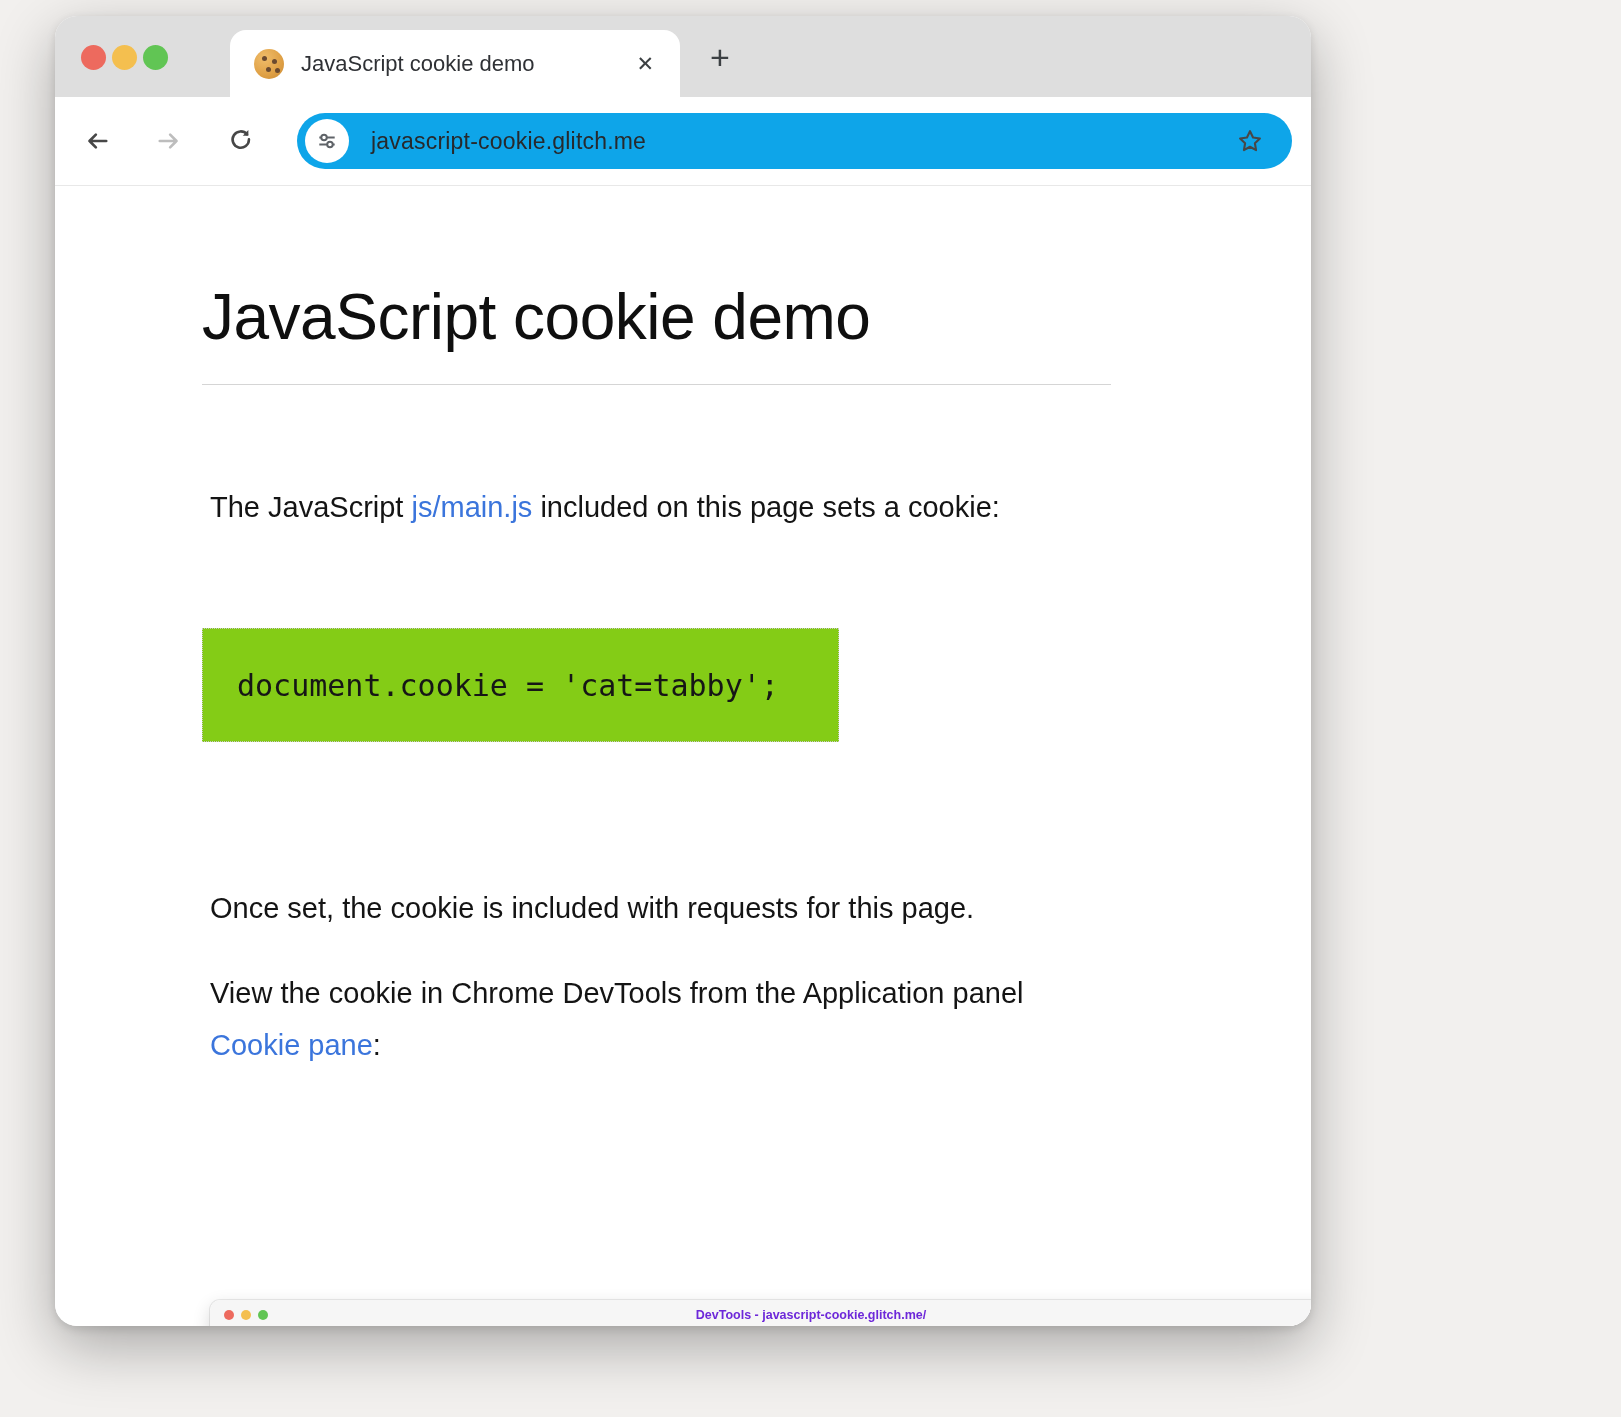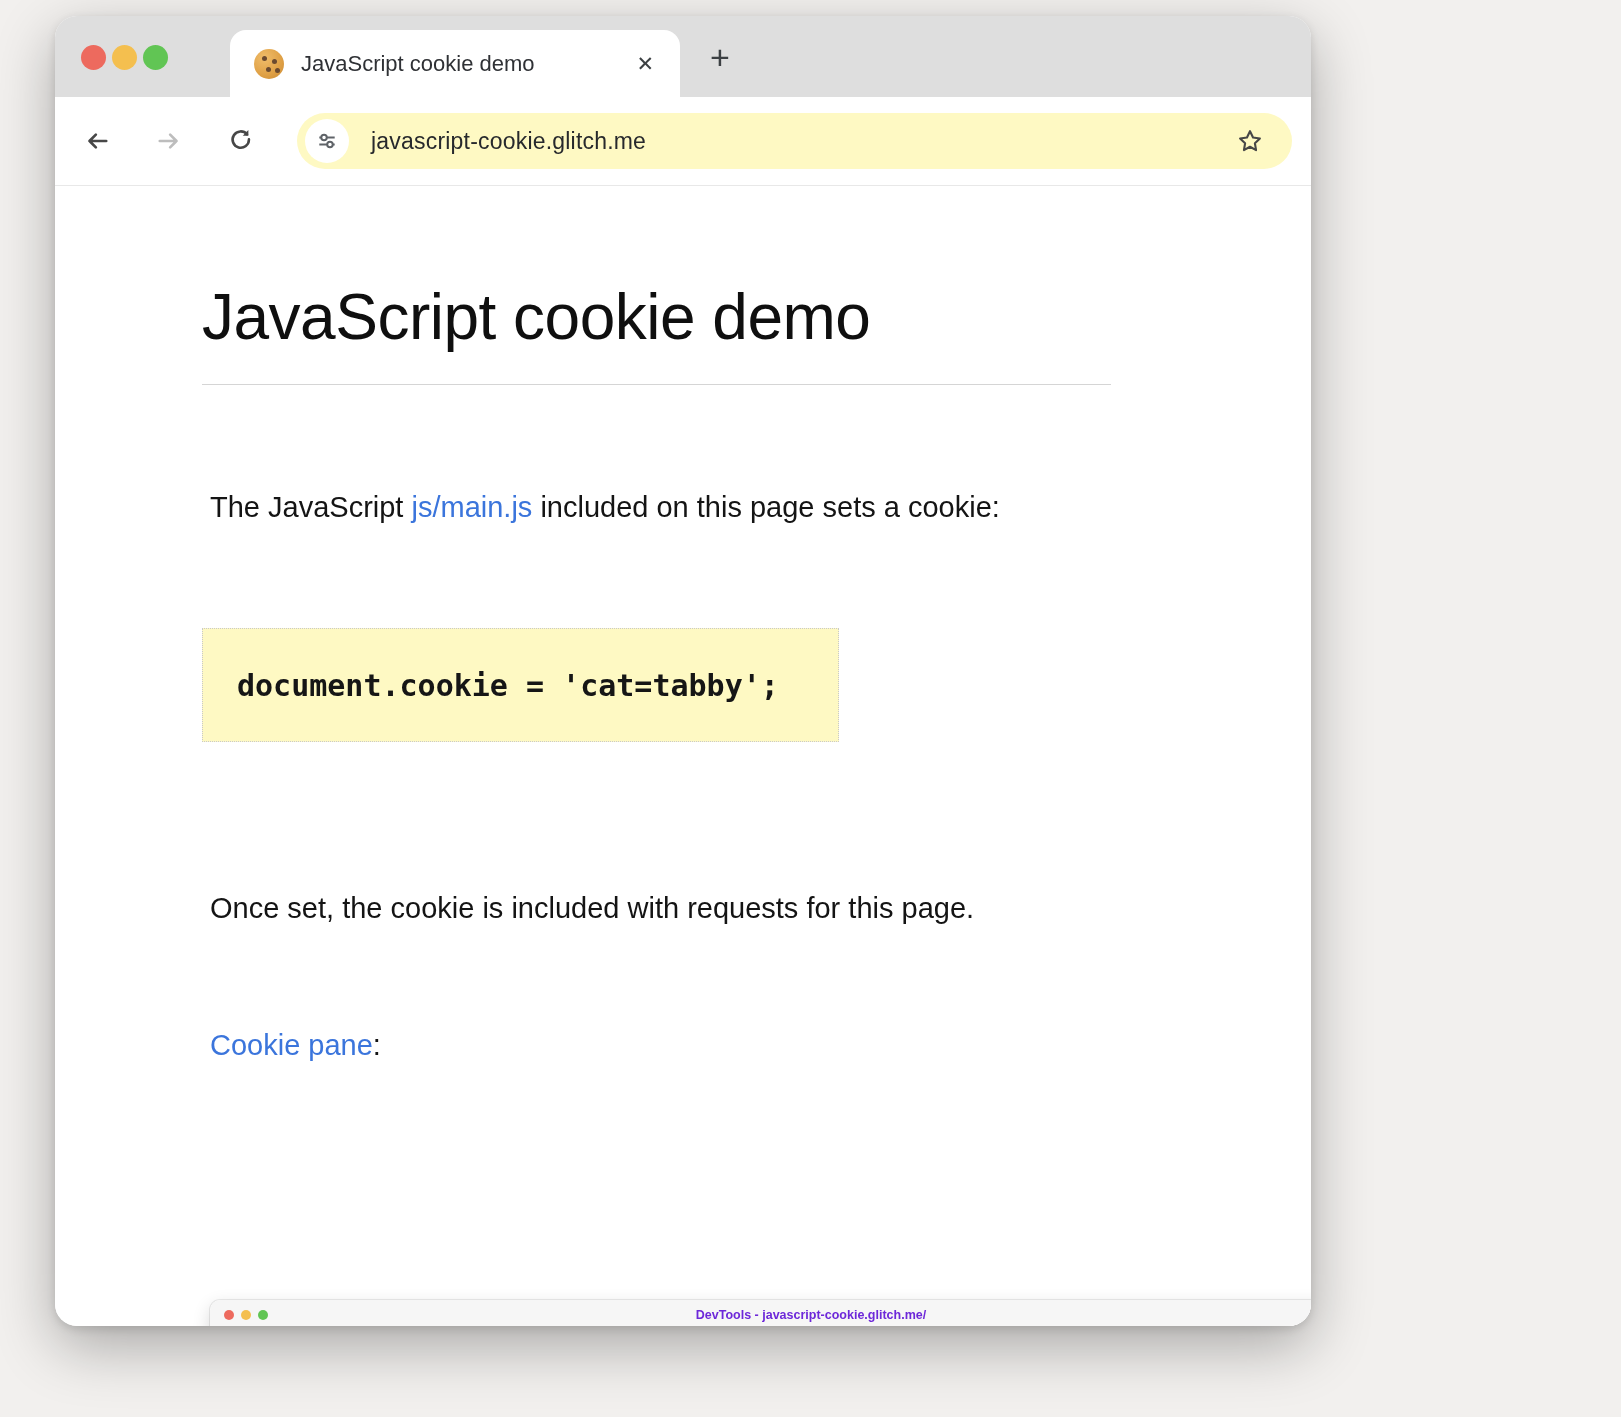--- a/index.html
+++ b/index.html
@@ -32,43 +32,43 @@
     box-shadow:10px 3px 0 0 #6b4a2f,4px 11px 0 0 #6b4a2f,13px 12px 0 0 #6b4a2f;}
   .tab-title{margin-left:17px;font-size:22px;color:#2f3135;white-space:nowrap;overflow:hidden;}
   .tab-close{margin-left:auto;font-size:21px;color:#3c4043;line-height:1;padding:4px;}
   .new-tab-btn{position:absolute;left:645px;top:22px;width:40px;height:40px;
     font-size:34px;font-weight:300;color:#3c4043;text-align:center;line-height:38px;}
   .tab-search-btn{position:absolute;left:1443px;top:14px;width:54px;height:54px;border-radius:16px;
     background:#f6f6f6;display:flex;align-items:center;justify-content:center;}
   
   .toolbar{position:relative;height:88px;background:#fff;border-bottom:1px solid #e8e8e8;}
   .tb-btn{position:absolute;top:22px;width:44px;height:44px;display:flex;align-items:center;justify-content:center;}
-  .url-pill{position:absolute;left:242px;top:16px;width:995px;height:56px;border-radius:28px;background:#fef9c3;
+  .url-pill{position:absolute;left:242px;top:16px;width:995px;height:56px;border-radius:28px;background:#0ea5e9;
     display:flex;align-items:center;}
   .site-info{position:absolute;left:8px;top:6px;width:44px;height:44px;border-radius:50%;background:#fff;
     display:flex;align-items:center;justify-content:center;}
   .url-text{margin-left:74px;font-size:23px;color:#27292c;letter-spacing:.2px;}
   .star-btn{position:absolute;right:26px;top:12px;width:32px;height:32px;display:flex;align-items:center;justify-content:center;}
   .tb-divider{position:absolute;left:1342px;top:30px;width:2px;height:28px;background:#dadce0;}
   .avatar{position:absolute;left:1376px;top:23px;width:42px;height:42px;border-radius:50%;overflow:hidden;}
   .kebab{position:absolute;left:1452px;top:22px;width:44px;height:44px;display:flex;flex-direction:column;
     align-items:center;justify-content:center;gap:5px;}
   .kebab i{width:5px;height:5px;border-radius:50%;background:#4a4a4a;}
   
   .content{position:relative;height:1140px;background:#fff;overflow:hidden;}
   .page{padding:0 200px 0 147px;}
   .page h1{margin:98px 0 0;font-size:64px;font-weight:400;color:#0f0f0f;line-height:1.05;letter-spacing:-.5px;}
   .page hr{border:none;border-top:1px solid #d5d5d5;margin:33px 0 0;}
   .page p{margin:8px;font-size:29px;color:#141414;line-height:52px;}
   .p1{margin-top:96px !important;}
   .p2{margin-top:140px !important;}
   .p3{margin-top:33px !important;}
   .page a{color:#3b75dc;text-decoration:none;}
-  .codeblock{margin-top:95px;width:637px;height:114px;box-sizing:border-box;background:#fef9c3;
-    border:1px dotted #c9c9c9;display:flex;align-items:center;font-weight:bold;}
+  .codeblock{margin-top:95px;width:637px;height:114px;box-sizing:border-box;background:#84cc16;
+    border:1px dotted #c9c9c9;display:flex;align-items:center;}
   .codeblock code{font-family:"DejaVu Sans Mono","Liberation Mono",monospace;font-size:30px;color:#161616;padding-left:34px;white-space:pre;}
   
   .devtools{position:absolute;left:155px;top:1114px;width:1202px;height:430px;background:#fff;
     border-radius:10px 10px 0 0;box-shadow:0 0 0 1px rgba(0,0,0,.08),0 6px 18px rgba(0,0,0,.16);
     font-size:14px;color:#202124;overflow:hidden;}
   .dt-titlebar{position:relative;height:30px;background:#f6f6f6;border-bottom:1px solid #d9d9d9;
     border-radius:10px 10px 0 0;display:flex;align-items:center;justify-content:center;}
   .dt-traffic{position:absolute;left:14px;top:10px;display:flex;gap:7px;}
   .dt-traffic i{width:10px;height:10px;border-radius:50%;}
   .dt-title{font-size:12.5px;font-weight:700;color:#6d28d9;}
@@ -173,21 +173,21 @@
 
   <div class="content">
     <div class="page">
       <h1>JavaScript cookie demo</h1>
       <hr>
       <p class="p1"><span>The JavaScript </span><a href="#">js/main.js</a><span> included on this page sets a cookie:</span></p>
       <div class="codeblock">
         <code>document.cookie = 'cat=tabby';</code>
       </div>
       <p class="p2">Once set, the cookie is included with requests for this page.</p>
-      <p class="p3"><br><a href="#">Cookie pane</a><span>:</span></p>
+      <p class="p3"><span>View the cookie in Chrome DevTools from the Application panel</span><br><a href="#">Cookie pane</a><span>:</span></p>
     </div>
 
     <div class="devtools">
       <div class="dt-titlebar">
         <div class="dt-traffic">
           <i style="background:#ed6a5e"></i>
             <i style="background:#f4bf4f"></i>
             <i style="background:#61c554"></i>
         </div>
         <span class="dt-title">DevTools - javascript-cookie.glitch.me/</span>

